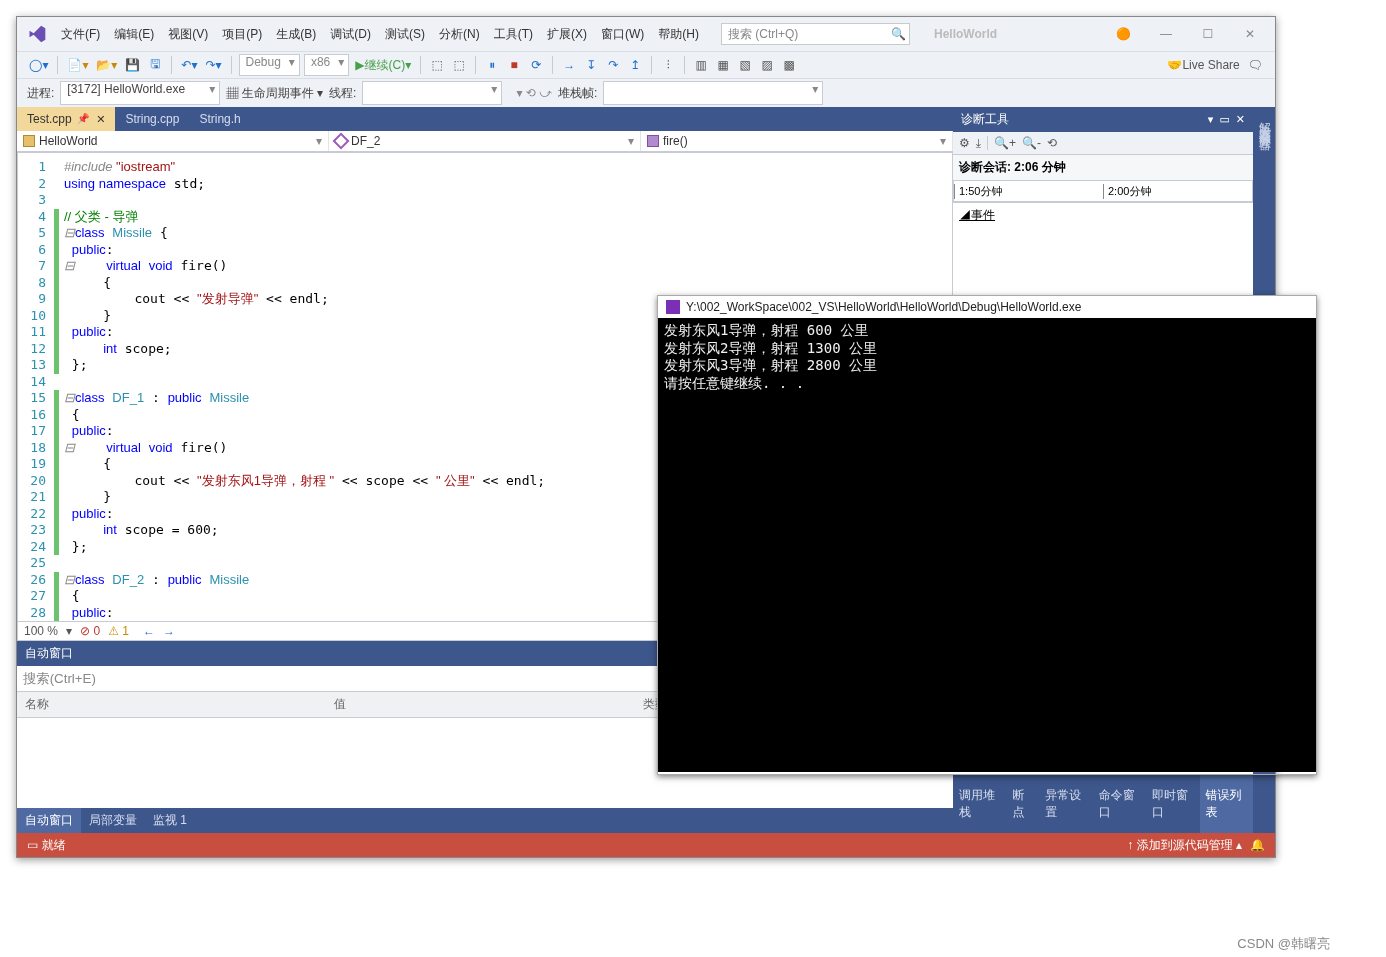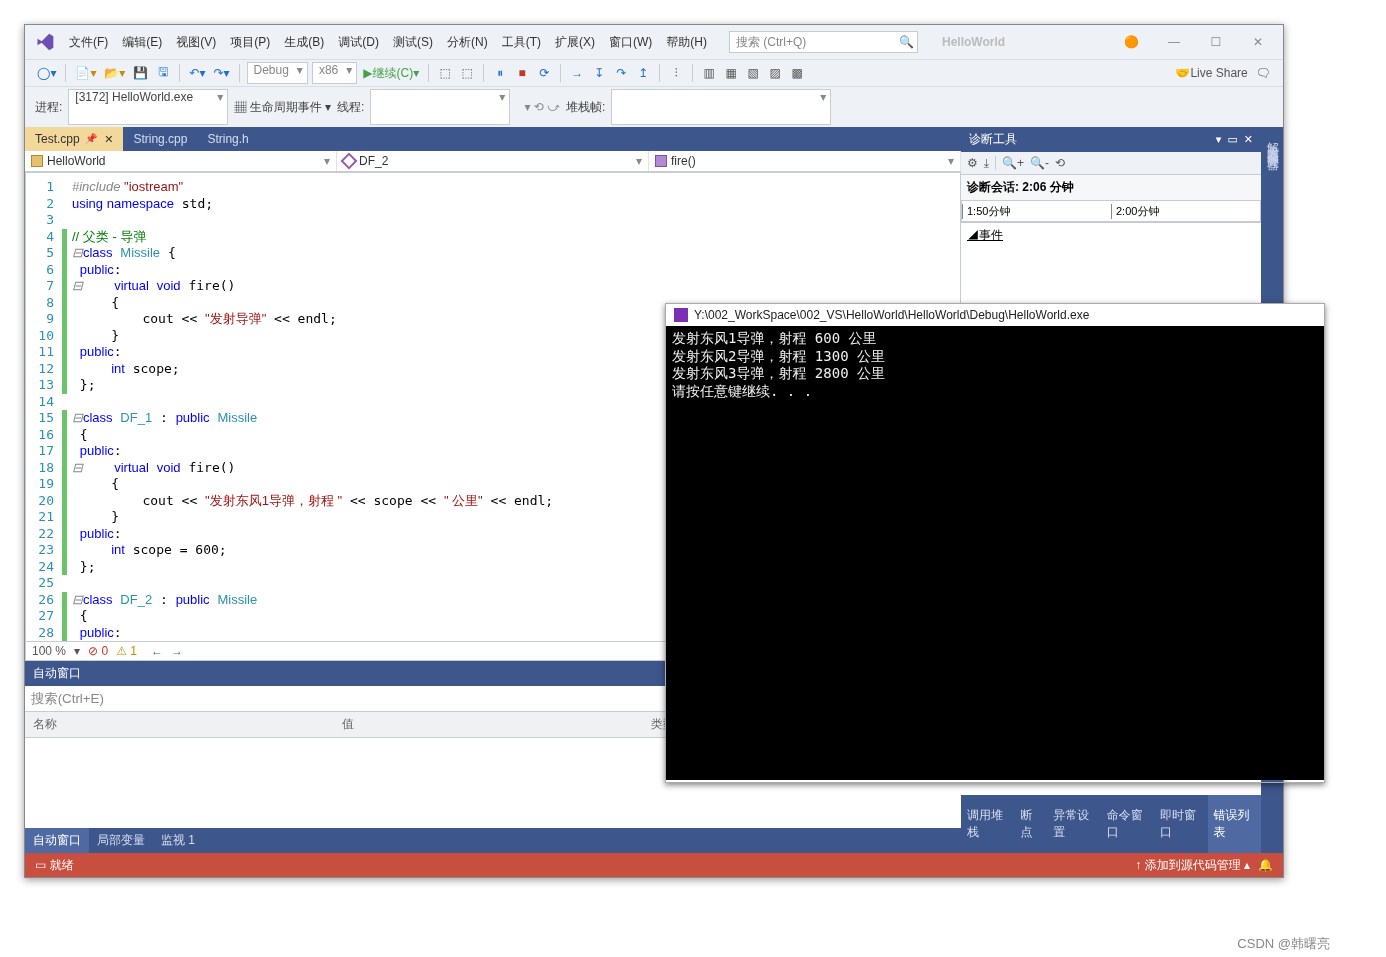--- a/index.html
+++ b/index.html
@@ -1,17 +1,17 @@
 <!DOCTYPE html>
 <html><head>
 <meta charset="utf-8">
 <style>
 * { margin:0; padding:0; box-sizing:border-box; font-family:"Microsoft YaHei","Segoe UI",sans-serif; }
 body { background:#fff; font-size:12px; }
-.shell { border:1px solid #888; width:1260px; margin:24px; box-shadow:0 2px 8px rgba(0,0,0,0.4); }
+.shell { border:1px solid #888; width:1260px; margin:16px; box-shadow:0 2px 8px rgba(0,0,0,0.4); }
 .menubar { display:flex; align-items:center; gap:14px; padding:6px 10px; background:#eef1f6; color:#333; }
 .vs-logo { width:20px; height:20px; }
 .menubar span[data-name$="-menu"] { cursor:default; }
 .search-box { margin-left:8px; flex:0 0 180px; height:22px; border:1px solid #c9caca; background:#fff; display:flex; align-items:center; }
 .search-box input { border:0; flex:1; padding:0 6px; font-size:12px; outline:none; }
 .search-box input::placeholder{color:#888;}
 .search-box .mag { width:20px; text-align:center; color:#666; }
 .app-title { margin-left:10px; font-weight:bold; color:#bbb; }
 .winctrl { margin-left:auto; display:flex; gap:12px; color:#888; }
 .winctrl div{width:30px;text-align:center;}
@@ -20,21 +20,21 @@
 .tb-btn { min-width:18px; height:22px; display:flex; align-items:center; justify-content:center; color:#555; padding:0 2px; border-radius:2px; }
 .tb-sep { width:1px; height:18px; background:#c7ccd4; margin:0 3px; }
 .tb-drop { height:22px; border:1px solid #c7ccd4; background:#fff; padding:0 18px 0 6px; position:relative; color:#888;}
 .tb-drop::after{content:"▾";position:absolute;right:4px;color:#888;}
 .green-play{color:#46a049;}
 .orange{color:#c88a00;}
 .blue{color:#1f6fcc;}
 .red{color:#c0392b;}
 
 .processbar { display:flex; align-items:center; gap:6px; padding:2px 10px; background:#eef1f6; border-top:1px solid #d9dde3; color:#444;}
-.processbar .combo{border:1px solid #c7ccd4;background:#fff;height:36px;min-width:160px;padding:0 16px 0 6px;position:relative;}
+.processbar .combo{border:1px solid #c7ccd4;background:#fff;height:24px;min-width:160px;padding:0 16px 0 6px;position:relative;}
 .processbar .combo::after{content:"▾";position:absolute;right:4px;color:#888;}
 
 .workspace { display:flex; background:#435b8e; }
 
 .editor-col { flex:1; display:flex; flex-direction:column; min-width:0;}
 .tabstrip { display:flex; background:#3d568b; height:24px; }
 .tab { padding:0 10px; line-height:24px; color:#d7def0; position:relative; display:flex; gap:6px; align-items:center;}
 .tab.active{background:#f3d89b;color:#333;}
 .tab .pin{font-size:10px;}
 .tab .close{font-size:11px;}

